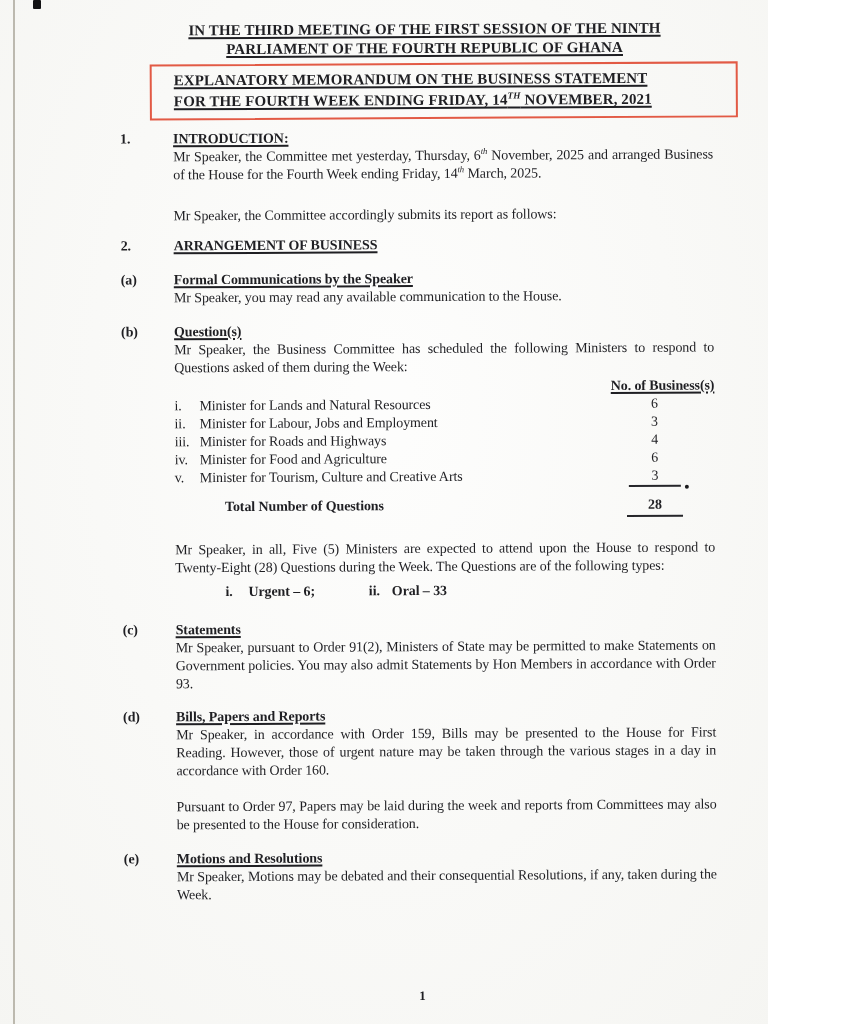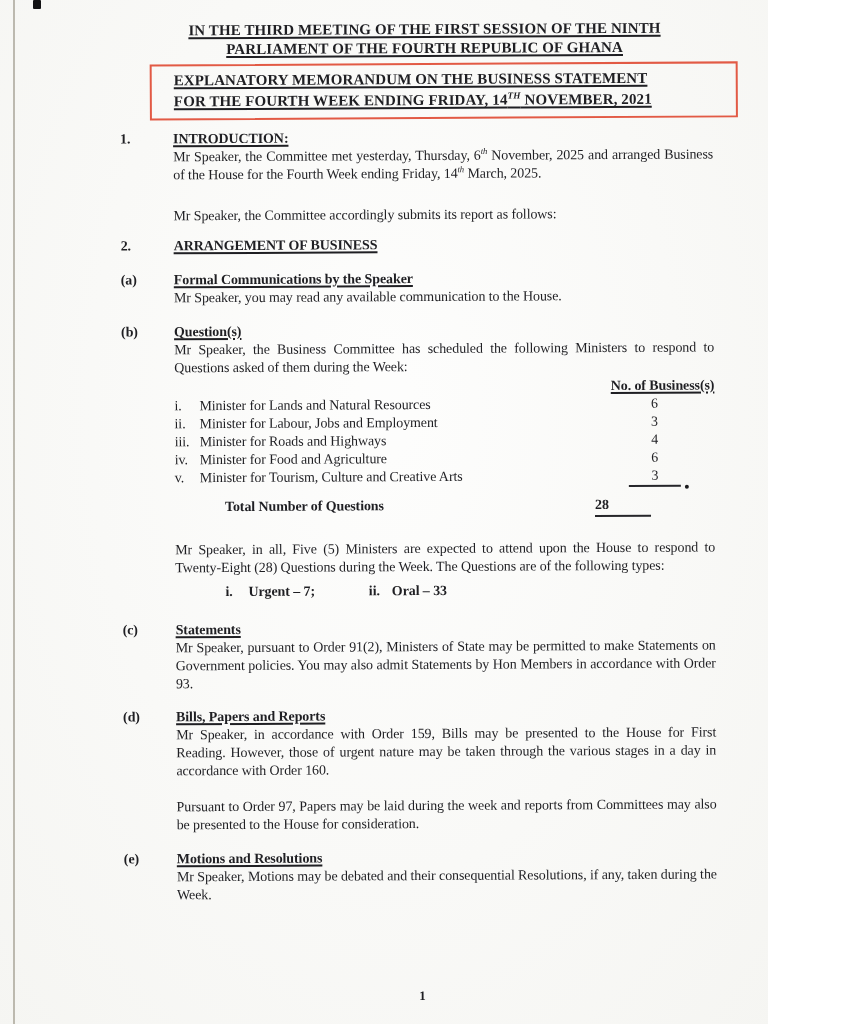--- a/index.html
+++ b/index.html
@@ -35,21 +35,21 @@
   .just { margin:0; text-align:justify; }
 
   .q-header { margin-top:2px; text-align:right; font-weight:bold; }
   .q-row { display:flex; }
   .q-roman { width:25px; flex:none; }
   .q-name { flex:1; }
   .q-count { width:120px; flex:none; text-align:center; }
   .ruled { display:inline-block; min-width:52px; border-bottom:2px solid #26262a; padding-bottom:0px; }
   .q-total { display:flex; margin-top:9px; font-weight:bold; }
   .q-total-label { margin-left:50px; flex:1; }
-  .q-total-value { width:120px; flex:none; }
+  .q-total-value { width:120px; flex:none; text-align:center; }
   .ruled2 { display:inline-block; min-width:56px; border-bottom:2.5px solid #26262a; padding-bottom:1px; }
 
   .types { margin:6px 0 0 50px; font-weight:bold; }
   .type-item1 { display:inline-block; width:140px; }
   .t-roman { display:inline-block; width:23px; }
 
   sup { font-size:0.62em; vertical-align:super; line-height:0;font-style:italic; }
 
   .ink-dot { position:absolute; left:685px; top:486px; width:4px; height:4px; background:#1b1b1e; border-radius:50%; }
   .page-number { position:absolute; left:0; top:988px; width:840px; text-align:center; font-weight:bold; font-size:13px; }
@@ -135,21 +135,21 @@
           </div>
 
           <div class="q-total">
             <span class="q-total-label">Total Number of Questions</span>
             <span class="q-total-value"><span class="ruled2">28</span></span>
           </div>
 
           <p class="just" style="margin-top:22px">Mr Speaker, in all, Five (5) Ministers are expected to attend upon the House to respond to Twenty-Eight (28) Questions during the Week. The Questions are of the following types:</p>
 
           <div class="types">
-            <span class="type-item1"><span class="t-roman">i.</span><span>Urgent – 7;</span></span>
+            <span class="type-item1"><span class="t-roman">i.</span><span>Urgent – 6;</span></span>
             <span><span class="t-roman">ii.</span><span>Oral – 33</span></span>
           </div>
         </div>
       </div>
 
       <div class="sec" style="margin-top:20px">
         <div class="sec-label">(c)</div>
         <div class="sec-content">
           <div class="sec-heading u">Statements</div>
           <p class="just">Mr Speaker, pursuant to Order 91(2), Ministers of State may be permitted to make Statements on Government policies. You may also admit Statements by Hon Members in accordance with Order 93.</p>

